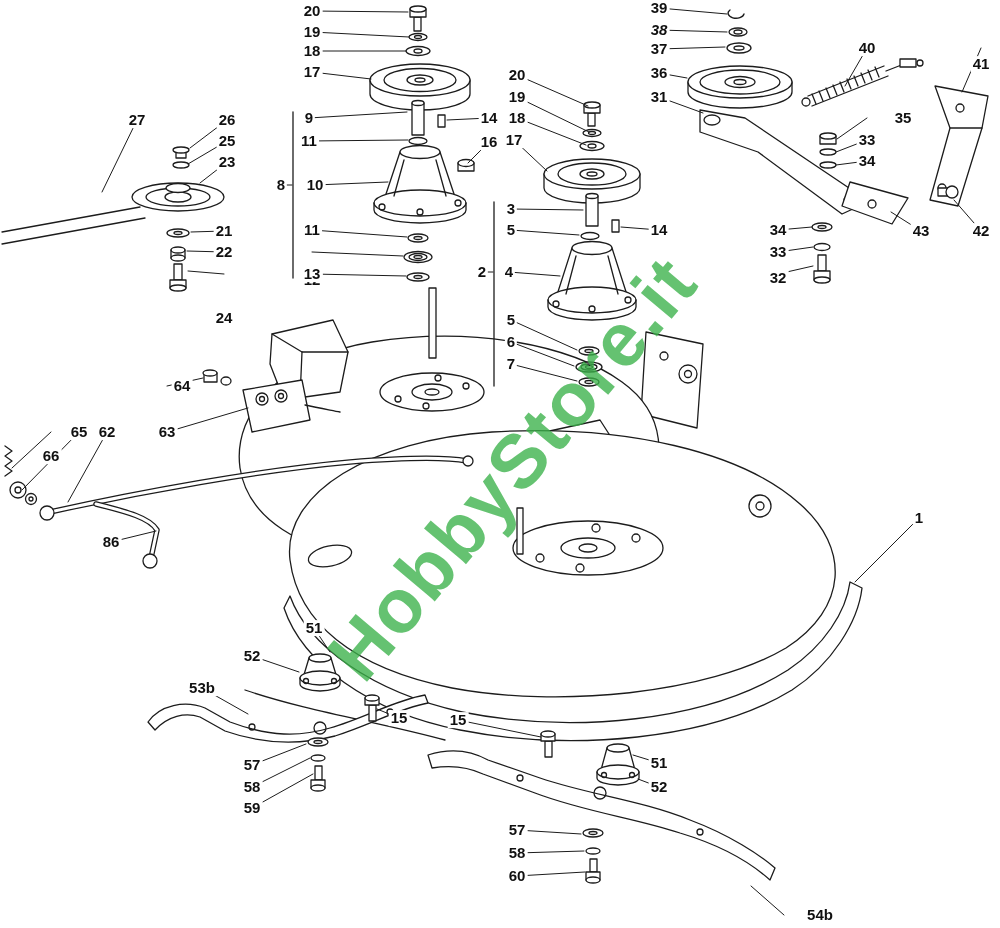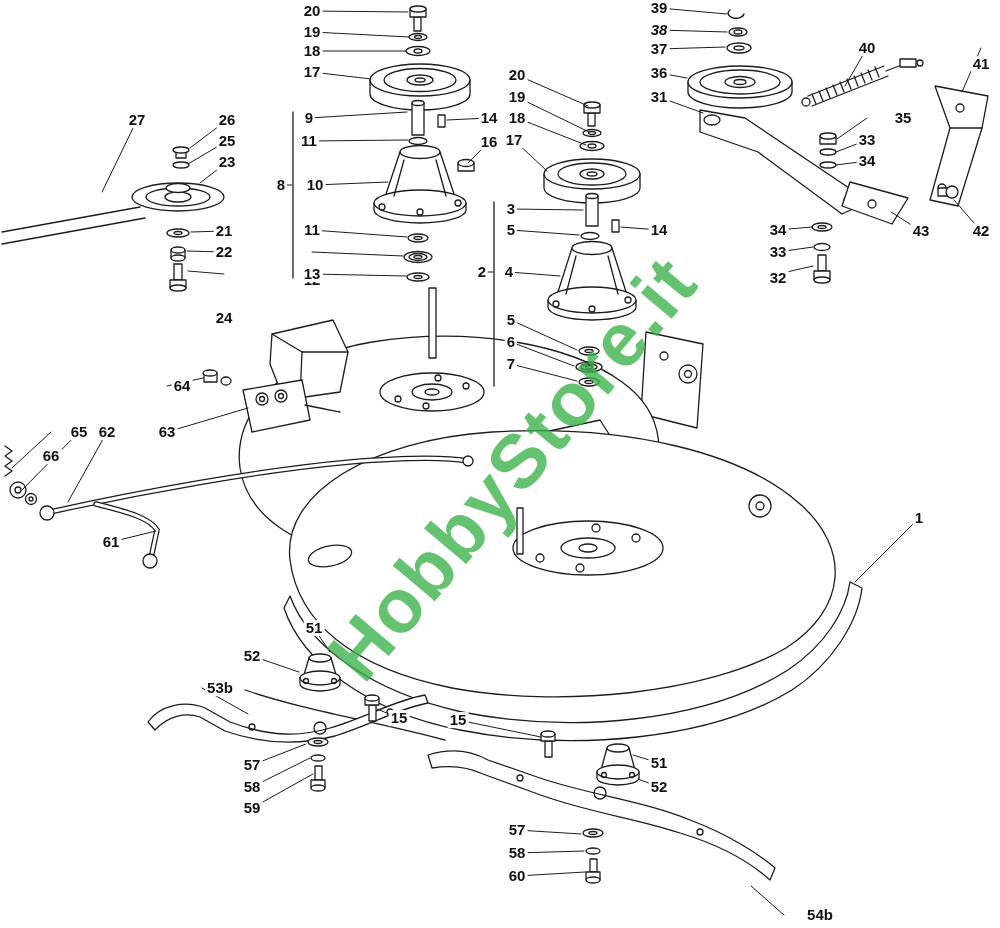--- a/index.html
+++ b/index.html
@@ -421,25 +421,25 @@
       <div class="callout" style="left: 778px; top: 230px;">34</div>
       <div class="callout" style="left: 778px; top: 252px;">33</div>
       <div class="callout" style="left: 778px; top: 278px;">32</div>
       <div class="callout" style="left: 921px; top: 231px;">43</div>
       <div class="callout" style="left: 981px; top: 231px;">42</div>
       <div class="callout" style="left: 167px; top: 386px; margin-left: 15px;">64</div>
       <div class="callout" style="left: 167px; top: 432px;">63</div>
       <div class="callout" style="left: 51px; top: 456px;">66</div>
       <div class="callout" style="left: 79px; top: 432px;">65</div>
       <div class="callout" style="left: 107px; top: 432px;">62</div>
-      <div class="callout" style="left: 111px; top: 542px;">61</div>
+      <div class="callout" style="left: 111px; top: 542px;">86</div>
       <div class="callout" style="left: 919px; top: 518px;">1</div>
       <div class="callout" style="left: 314px; top: 628px;">51</div>
       <div class="callout" style="left: 252px; top: 656px;">52</div>
-      <div class="callout" style="left: 202px; top: 688px; margin-left: 18px;">53b</div>
+      <div class="callout" style="left: 202px; top: 688px;">53b</div>
       <div class="callout" style="left: 399px; top: 718px;">15</div>
       <div class="callout" style="left: 458px; top: 720px;">15</div>
       <div class="callout" style="left: 252px; top: 765px;">57</div>
       <div class="callout" style="left: 252px; top: 787px;">58</div>
       <div class="callout" style="left: 252px; top: 808px;">59</div>
       <div class="callout" style="left: 659px; top: 763px;">51</div>
       <div class="callout" style="left: 659px; top: 787px;">52</div>
       <div class="callout" style="left: 517px; top: 830px;">57</div>
       <div class="callout" style="left: 517px; top: 853px;">58</div>
       <div class="callout" style="left: 517px; top: 876px;">60</div>

